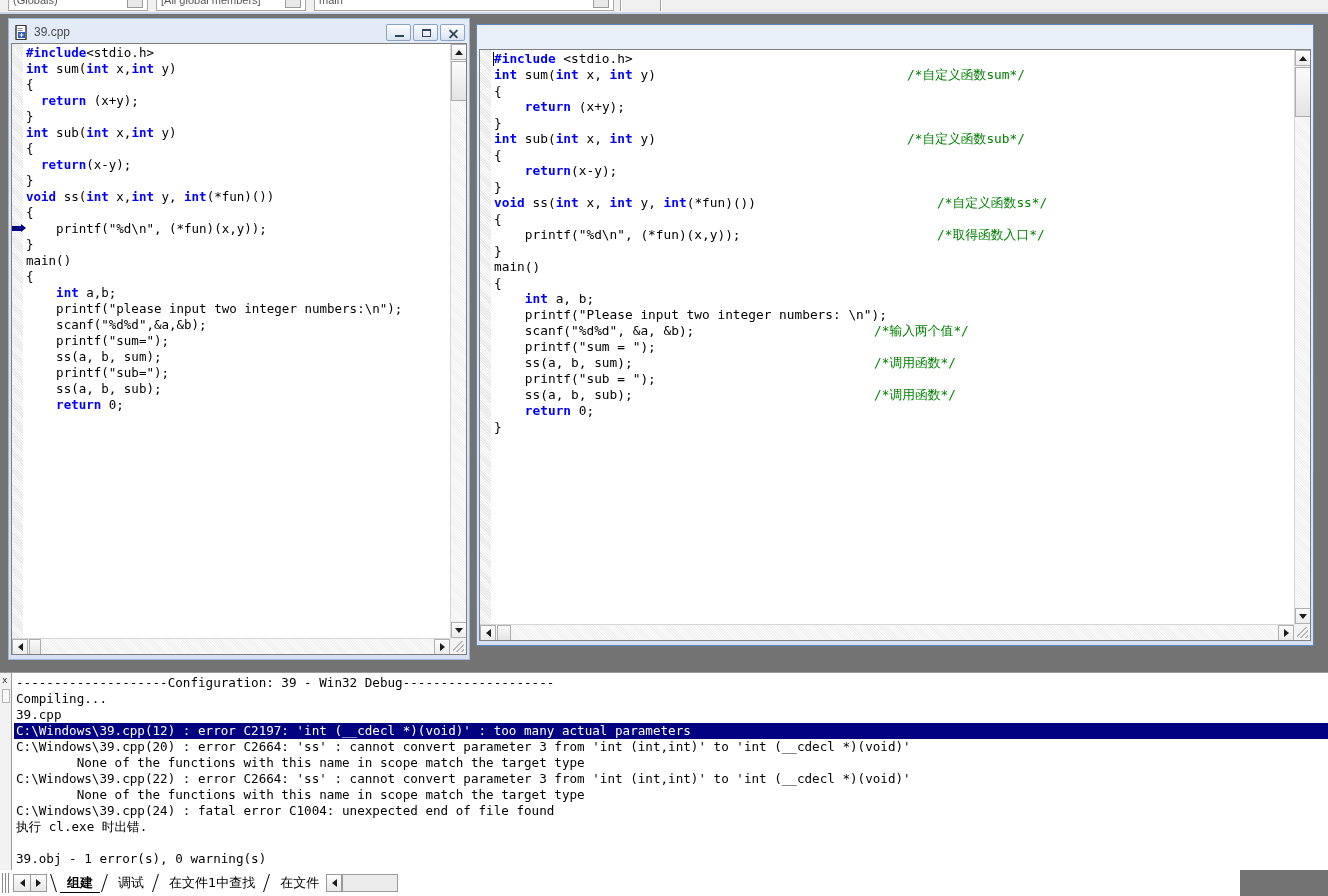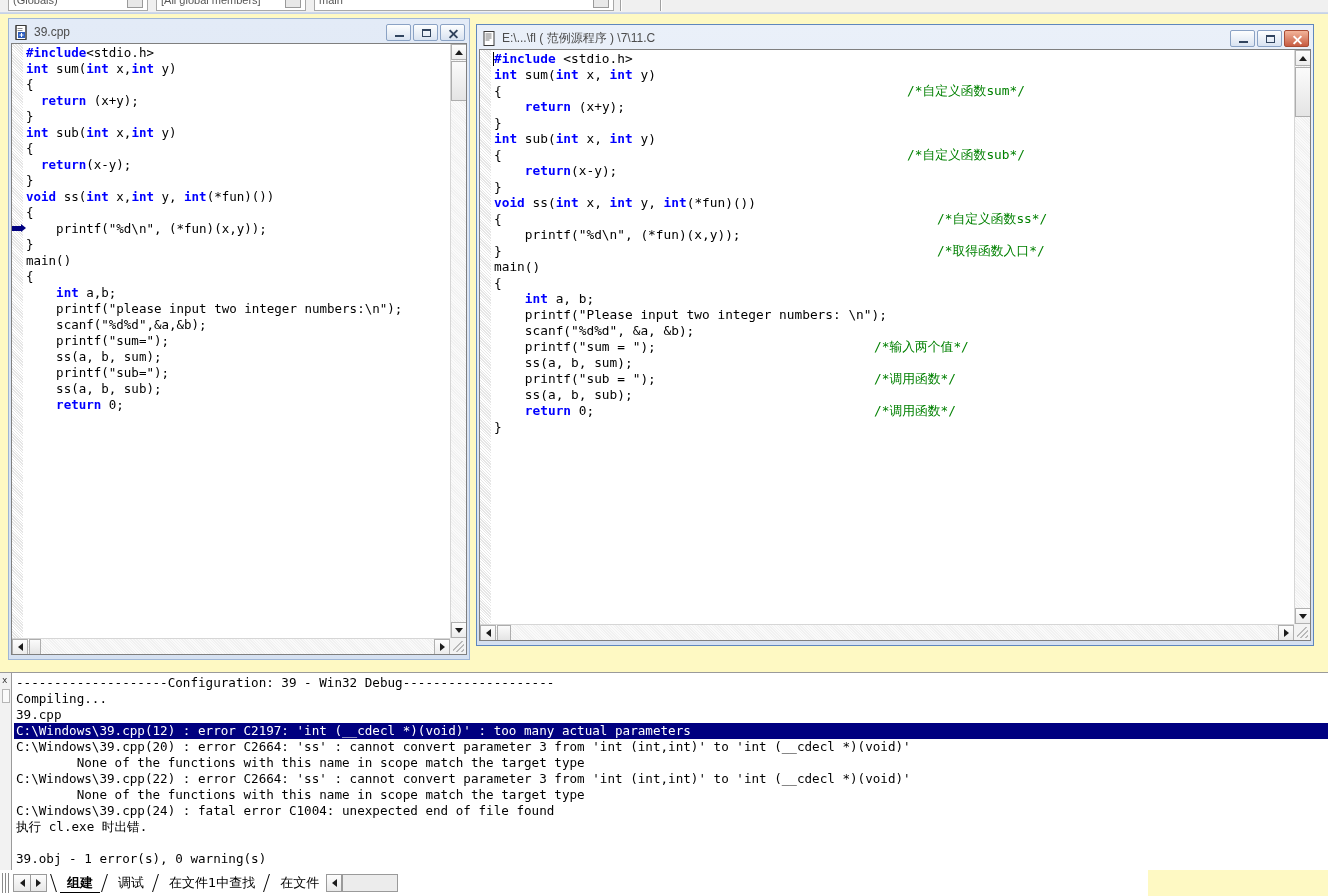--- a/index.html
+++ b/index.html
@@ -3,21 +3,21 @@
 <meta charset="utf-8">
 <style>
   * { box-sizing: border-box; }
   html, body {
     margin: 0; padding: 0;
     width: 1328px; height: 896px;
     overflow: hidden;
     background: #ffffff;
     font-family: "Liberation Sans", sans-serif;
   }
-  #root { position: relative; width: 1328px; height: 896px; background: #fef9c3; }
+  #root { position: relative; width: 1328px; height: 896px; background: #737373; }
 
   
   .toolbar-strip {
     position: absolute; left: 0; top: 0; width: 1328px; height: 14px;
     background: #f0f0f0; overflow: hidden;
   }
   .tb-combo {
     position: absolute; top: -11px; height: 22px;
     background: #ffffff; border: 1px solid #a8a8a8;
     font-size: 11px; color: #555; padding: 2px 4px; overflow: hidden;
@@ -106,21 +106,21 @@
     font-size: 12.5px;
     line-height: 16px;
     white-space: pre;
     color: #000000;
     padding-top: 1px;
   }
   .code-lines-r { font-size: 12.8px; line-height: 16px; }
   .kw { color: #0000ff; font-weight: bold; }
   .cm { color: #008000; }
   .code-row { position: relative; height: 16px; }
-  .cmt-col { position: absolute; margin-top: 16px; }
+  .cmt-col { position: absolute; }
 
   .marker {
     position: absolute; width: 14px; height: 16px;
   }
   .marker-arrow {
     position: absolute; left: 0; top: 5px;
     width: 9px; height: 5px; background: #000080;
   }
   .marker-arrow:after {
     content: ""; position: absolute; left: 9px; top: -2px;
@@ -196,21 +196,21 @@
   .out-text {
     position: absolute; left: 14px; top: 2px; right: 0; bottom: 0;
     font-family: "DejaVu Sans Mono", "Liberation Mono", monospace;
     font-size: 12.6px; line-height: 16px; white-space: pre; color: #000;
   }
   .out-line { height: 16px; padding-left: 2px; }
   .out-line.sel { background: #000080; color: #ffffff; }
 
   
   .tabbar {
-    position: absolute; left: 0; top: 870px; width: 1148px; height: 26px;
+    position: absolute; left: 0; top: 870px; width: 1240px; height: 26px;
     background: #ffffff;
     display: flex; align-items: center;
   }
   .tab-grip {
     width: 10px; height: 20px; margin-left: 1px;
     background:
       linear-gradient(90deg, #ffffff 0 1px, #8a8a8a 1px 2px, #ffffff 2px 4px,
                       #8a8a8a 4px 5px, #ffffff 5px 7px, #8a8a8a 7px 8px, #ffffff 8px 10px);
   }
   .tab-navbtns { display: flex; margin-left: 2px; }
@@ -333,41 +333,20 @@
               <span class="tri tri-right"></span>
             </div>
         </div>
         <div class="sb-corner"></div>
       </div>
     </div>
   </div>
 
   <div class="win right-win" style="left:476px; top:24px; width:838px; height:622px;">
     <div class="win-frame" style="border:1px solid #5f87bd; background:linear-gradient(#eaf0f9,#d5e0f0);">
-      <div class="win-title">
-        <span class="ico">
-          <svg class="doc-ico-svg" width="14" height="15" viewBox="0 0 14 15">
-            <rect x="1" y="0.5" width="10" height="14" fill="#ffffff" stroke="#3a3a3a"></rect>
-            <path d="M2.5 3h6 M2.5 5h6 M2.5 7h6 M2.5 9h4" stroke="#7a7a7a" stroke-width="1"></path>
-          </svg>
-        </span>
-        <span class="cap">E:\...\fl ( 范例源程序 ) \7\11.C</span>
-        <span class="wbtns">
-          <span class="wbtn">
-              <span class="glyph-min"></span>
-            </span>
-          <span class="wbtn">
-              <span class="glyph-max"></span>
-            </span>
-          <span class="wbtn close">
-            <span class="glyph-x1"></span>
-              <span class="glyph-x2"></span>
-          </span>
-        </span>
-      </div>
 
       <div class="win-body">
         <div class="code-area">
           <div class="sel-margin"></div>
           <div class="code-lines code-lines-r" id="right-code"><div class="code-row"><span class="cursor-caret" style="left: -1px; top: 1px; height: 14px;"></span><span class="kw">#include</span><span> &lt;stdio.h&gt;</span></div><div class="code-row"><span class="kw">int</span><span> sum(</span><span class="kw">int</span><span> x, </span><span class="kw">int</span><span> y)</span><span class="cm cmt-col" style="left: 413px; top: 0px;">/*自定义函数sum*/</span></div><div class="code-row"><span>{</span></div><div class="code-row"><span>    </span><span class="kw">return</span><span> (x+y);</span></div><div class="code-row"><span>}</span></div><div class="code-row"><span class="kw">int</span><span> sub(</span><span class="kw">int</span><span> x, </span><span class="kw">int</span><span> y)</span><span class="cm cmt-col" style="left: 413px; top: 0px;">/*自定义函数sub*/</span></div><div class="code-row"><span>{</span></div><div class="code-row"><span>    </span><span class="kw">return</span><span>(x-y);</span></div><div class="code-row"><span>}</span></div><div class="code-row"><span class="kw">void</span><span> ss(</span><span class="kw">int</span><span> x, </span><span class="kw">int</span><span> y, </span><span class="kw">int</span><span>(*fun)())</span><span class="cm cmt-col" style="left: 443px; top: 0px;">/*自定义函数ss*/</span></div><div class="code-row"><span>{</span></div><div class="code-row"><span>    printf("%d\n", (*fun)(x,y));</span><span class="cm cmt-col" style="left: 443px; top: 0px;">/*取得函数入口*/</span></div><div class="code-row"><span>}</span></div><div class="code-row"><span>main()</span></div><div class="code-row"><span>{</span></div><div class="code-row"><span>    </span><span class="kw">int</span><span> a, b;</span></div><div class="code-row"><span>    printf("Please input two integer numbers: \n");</span></div><div class="code-row"><span>    scanf("%d%d", &amp;a, &amp;b);</span><span class="cm cmt-col" style="left: 380px; top: 0px;">/*输入两个值*/</span></div><div class="code-row"><span>    printf("sum = ");</span></div><div class="code-row"><span>    ss(a, b, sum);</span><span class="cm cmt-col" style="left: 380px; top: 0px;">/*调用函数*/</span></div><div class="code-row"><span>    printf("sub = ");</span></div><div class="code-row"><span>    ss(a, b, sub);</span><span class="cm cmt-col" style="left: 380px; top: 0px;">/*调用函数*/</span></div><div class="code-row"><span>    </span><span class="kw">return</span><span> 0;</span></div><div class="code-row"><span>}</span></div></div>
         </div>
 
         <div class="vsb">
           <div class="sb-btn v" style="top:0;">
               <span class="tri tri-up"></span>

